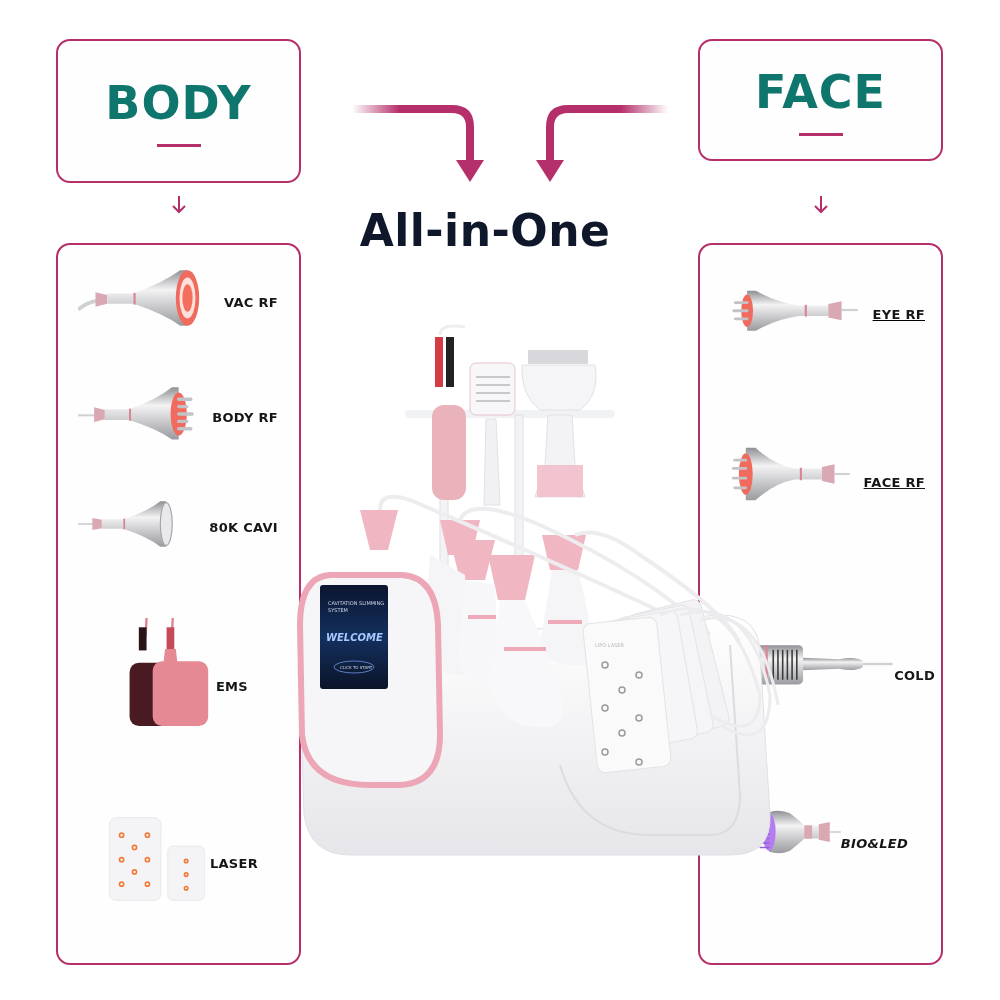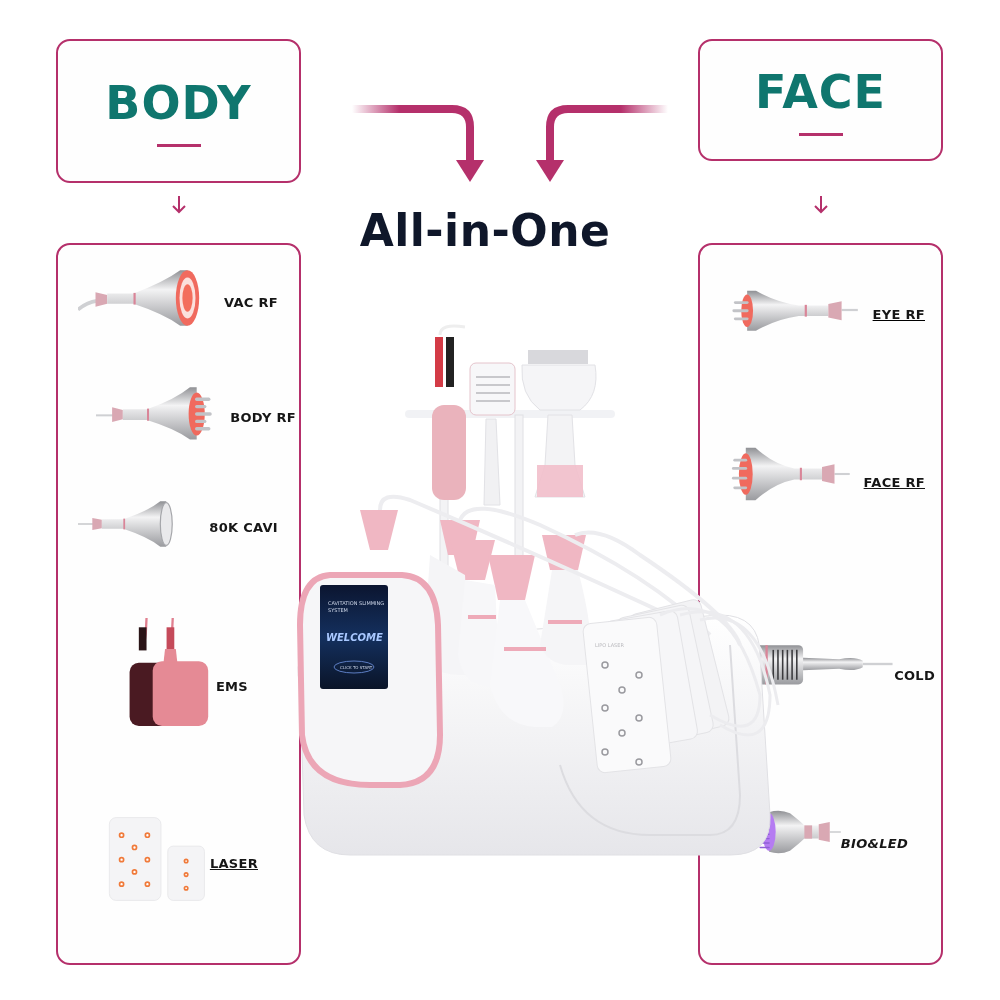--- a/index.html
+++ b/index.html
@@ -93,21 +93,21 @@
     <path d="M24 34 L40 38 L40 50 L24 54 Z" fill="#d9a8b3"></path>
     <path d="M40 36 L76 36 Q118 20 140 4 L150 4 L150 80 L140 80 Q118 64 76 50 L40 50 Z" fill="url(#sv)"></path>
     <rect x="76" y="35" width="3" height="16" fill="#d98598"></rect>
     <ellipse cx="150" cy="42" rx="16" ry="38" fill="#f06a5e"></ellipse>
     <ellipse cx="150" cy="42" rx="11" ry="28" fill="#fbe0dc"></ellipse>
     <ellipse cx="150" cy="42" rx="7" ry="19" fill="#f36e5c"></ellipse>
   </svg>
   <div class="label" style="margin-top:8px;">VAC RF</div>
 </div>
 
-<div class="item" style="left:96px; top:372px; width:200px;">
+<div class="item" style="left:78px; top:372px; width:200px;">
   <svg width="200" height="84" viewBox="0 0 200 84">
     <path d="M0 44 H26" stroke="#cfd0d3" stroke-width="3" fill="none"></path>
     <path d="M24 32 L40 36 L40 50 L24 54 Z" fill="#d9a8b3"></path>
     <path d="M40 35 L76 35 Q118 20 140 2 L150 2 L150 80 L140 80 Q118 64 76 51 L40 51 Z" fill="url(#sv)"></path>
     <rect x="76" y="34" width="3" height="18" fill="#d98598"></rect>
     <ellipse cx="150" cy="42" rx="12" ry="32" fill="#f06a5e"></ellipse>
     <g stroke="#c2c3c7" stroke-width="5" fill="none" stroke-linecap="round">
       <path d="M150 20 H168"></path>
         <path d="M150 42 H170"></path>
         <path d="M150 64 H168"></path>
@@ -153,21 +153,21 @@
       <circle cx="20" cy="64" r="3"></circle>
         <circle cx="58" cy="64" r="3"></circle>
       <circle cx="39" cy="82" r="3"></circle>
       <circle cx="20" cy="100" r="3"></circle>
         <circle cx="58" cy="100" r="3"></circle>
       <circle cx="115" cy="66" r="2.5"></circle>
         <circle cx="115" cy="86" r="2.5"></circle>
         <circle cx="115" cy="106" r="2.5"></circle>
     </g>
   </svg>
-  <div class="label" style="margin-top:8px;text-decoration:underline;">LASER</div>
+  <div class="label" style="margin-top:8px;">LASER</div>
 </div>
 
 <div class="box" style="left:698px; top:243px; width:245px; height:722px;"></div>
 
 <div class="item" style="left:725px; top:280px; width:200px;text-decoration:underline;">
   <svg width="200" height="60" viewBox="0 0 200 60">
     <path d="M158 30 H180" stroke="#cfd0d3" stroke-width="3"></path>
     <path d="M30 4 L42 4 Q70 20 100 24 L140 24 L140 38 L100 38 Q70 42 42 58 L30 58 Z" fill="url(#sv)"></path>
     <rect x="108" y="23" width="3" height="16" fill="#d98598"></rect>
     <path d="M140 22 L158 18 L158 44 L140 40 Z" fill="#d9a8b3"></path>

